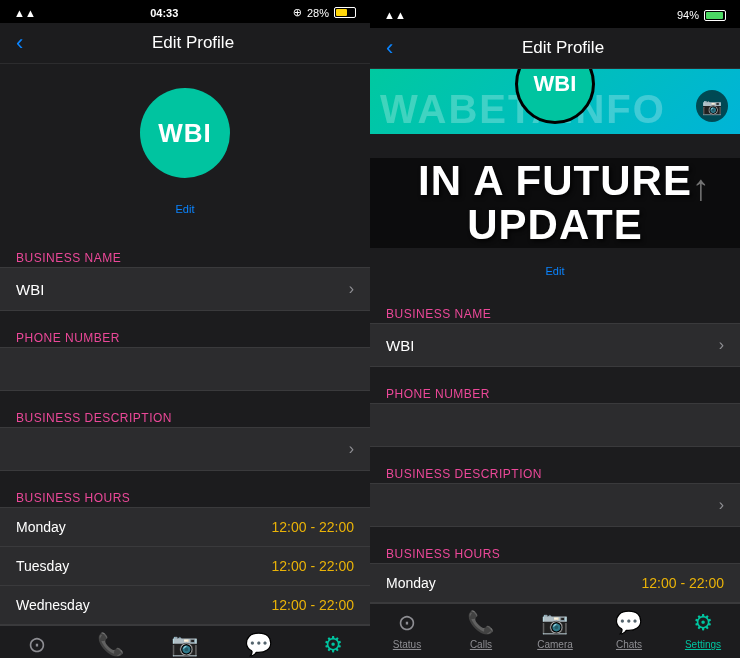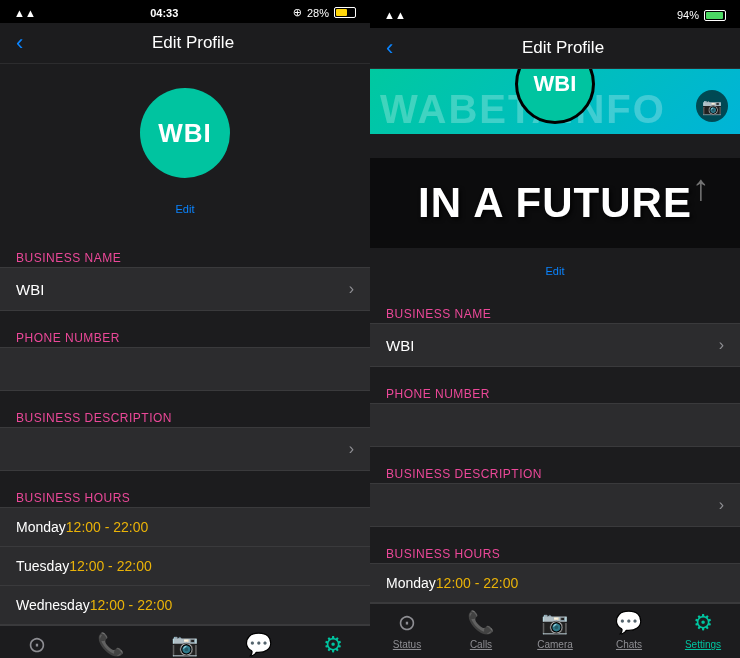--- a/index.html
+++ b/index.html
@@ -151,21 +151,21 @@
     }
 
     
     .hours-section {
       margin-top: 20px;
     }
     .hours-row {
       background: #2c2c2e;
       display: flex;
       align-items: center;
-      justify-content: flex-start;
+      justify-content: space-between;
       padding: 11px 16px;
       border-top: 1px solid #3a3a3c;
     }
     .hours-row:last-child {
       border-bottom: 1px solid #3a3a3c;
     }
     .hours-day { color: #fff; font-size: 14px; }
     .hours-time { color: #eab308; font-size: 14px; }
 
     
@@ -451,20 +451,21 @@
       <span>WBI</span>
     </div>
     <div class="camera-btn">
       <span>📷</span>
     </div>
   </div>
 
   <div class="future-update-overlay" style="position:absolute; top:158px; left:0; right:0; background:rgba(0,0,0,0.55); padding:10px; z-index:20;">
     <div class="future-update-text">
       <span>IN A FUTURE</span><br>
+      <span>UPDATE</span>
     </div>
   </div>
 
   <div class="arrow-indicator">
     <span class="arrow-up">↑</span>
   </div>
 
   <div class="right-edit-link" style="margin-top:100px;">
     <span class="edit-link">Edit</span>
   </div>

